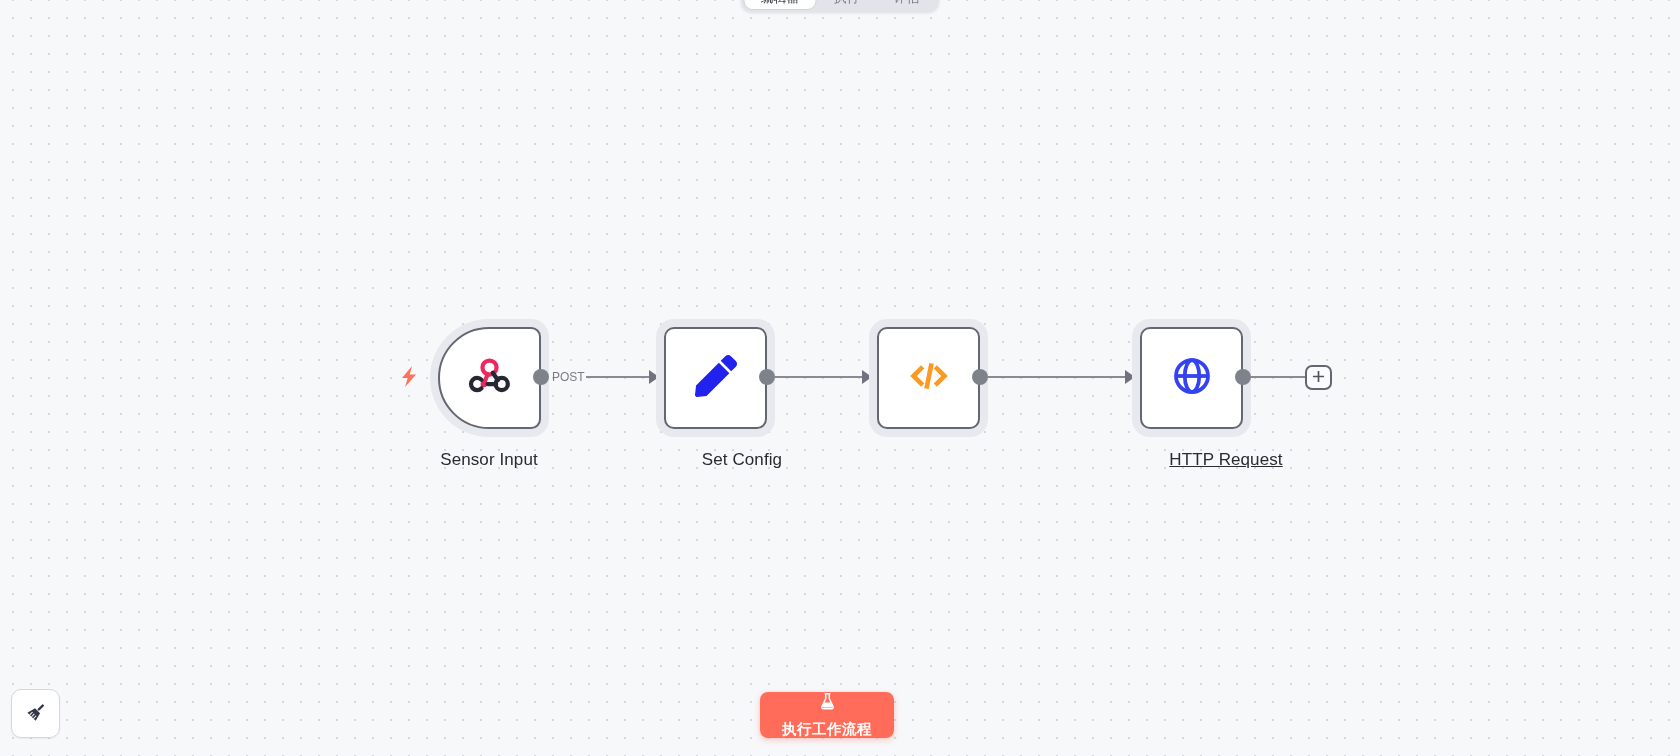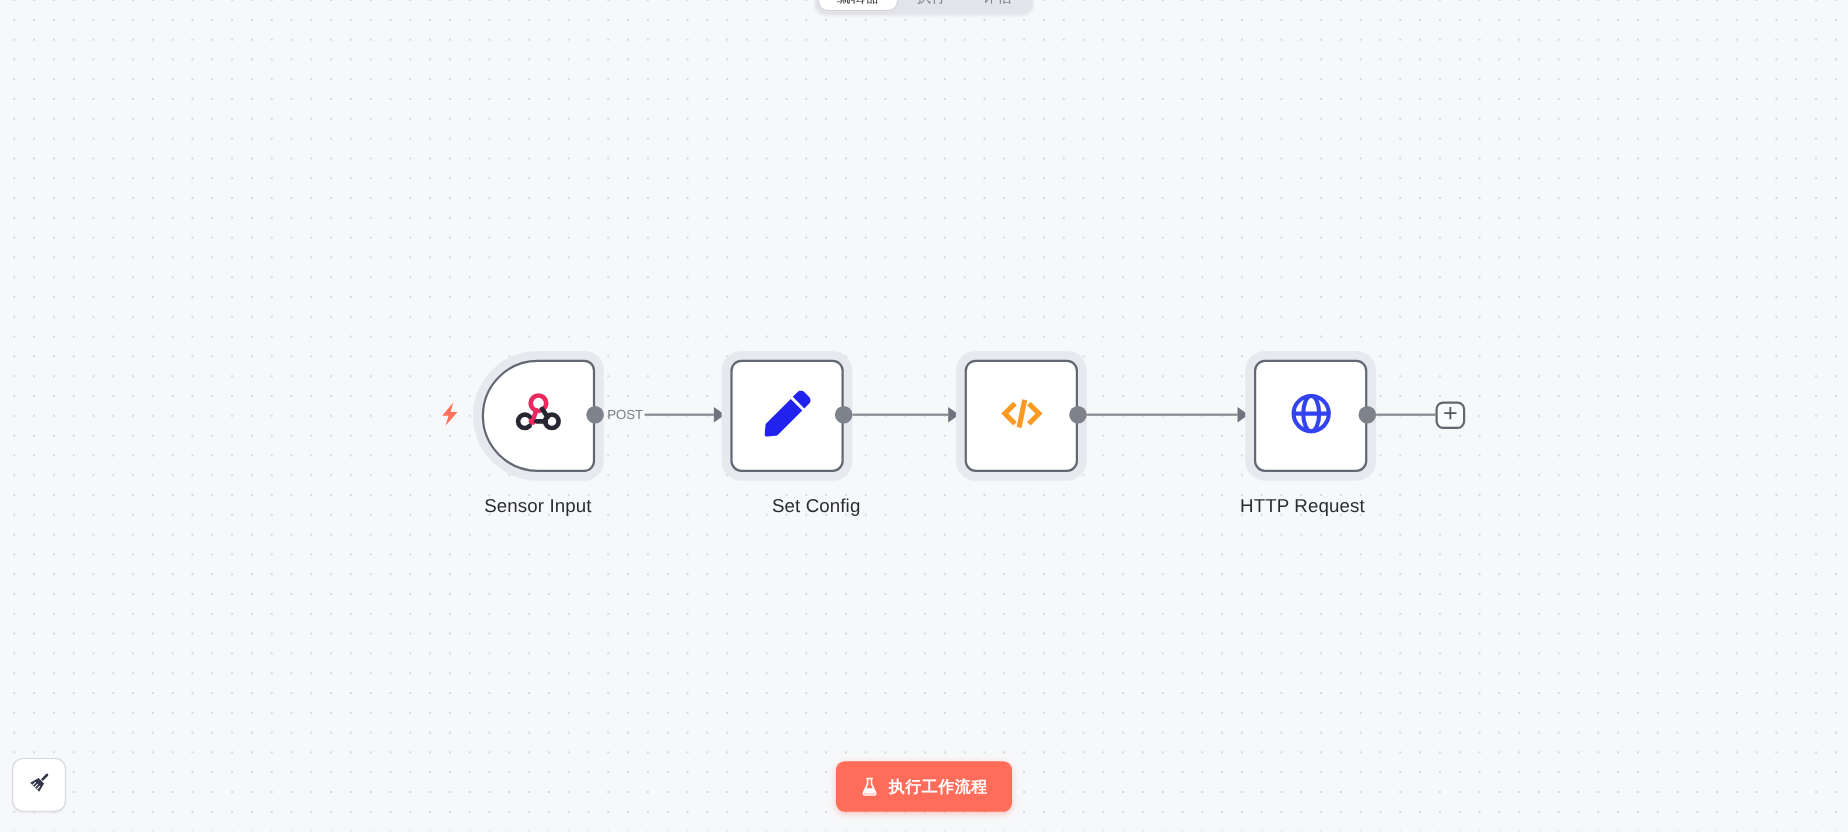--- a/index.html
+++ b/index.html
@@ -71,20 +71,21 @@
   }
 
   
   .execute-btn {
     position:absolute; left:760px; top:692px; height:46px;
     display:flex; align-items:center; gap:9px; padding:0 22px;
     background:#ff6d5a; border:none; border-radius:8px; cursor:pointer;
     color:#ffffff; font-size:14.5px; font-weight:600; letter-spacing:.5px;
     font-family:"Liberation Sans","DejaVu Sans",sans-serif;
     box-shadow:0 2px 6px rgba(255,109,90,.35);
+    flex-direction:column;
   }
   .tidy-btn {
     position:absolute; left:11px; top:689px; width:49px; height:49px;
     background:#ffffff; border:1px solid #d5d7de; border-radius:10px;
     display:flex; align-items:center; justify-content:center; cursor:pointer;
     box-shadow:0 1px 2px rgba(40,40,60,.06);
   }
 </style>
 </head>
 <body>
@@ -164,21 +165,21 @@
     <div class="node-body">
       <span>
         <svg width="50" height="50" viewBox="0 0 100 100" fill="none" stroke="#3343ef" stroke-width="7.5">
           <circle cx="50" cy="50" r="32"></circle>
           <ellipse cx="50" cy="50" rx="14.5" ry="32"></ellipse>
           <path d="M18.5 50 H81.5"></path>
         </svg>
       </span>
     </div>
   </div>
-  <div class="node-label" style="left:1024px;">HTTP Request</div>
+  <div class="node-label" style="left:1066px;text-decoration:underline;">HTTP Request</div>
 
   <div class="out-port" style="left:1235px;"></div>
   <div class="conn-line" style="left:1251px; width:54px;"></div>
   <div class="add-node-btn">
     <span>
       <svg width="13" height="13" viewBox="0 0 14 14" stroke="#52555e" stroke-width="1.8">
         <path d="M7 1 V13 M1 7 H13"></path>
       </svg>
     </span>
   </div>

